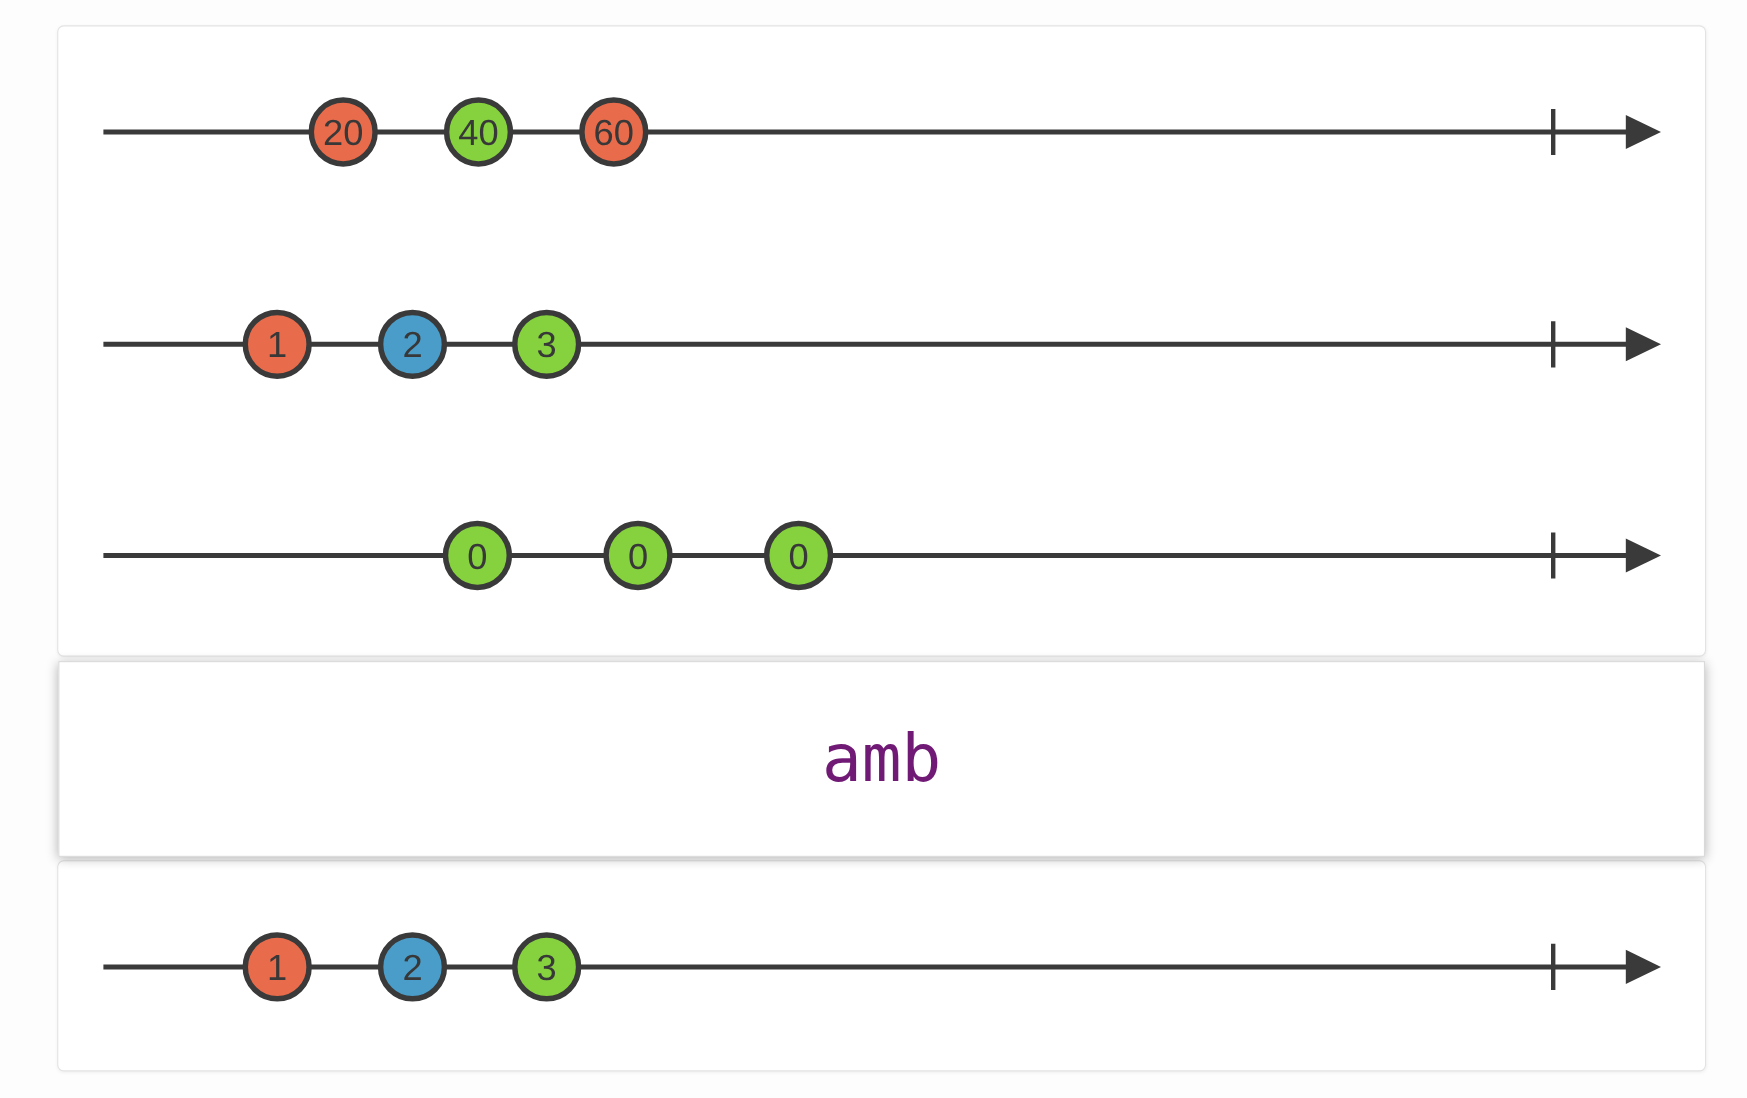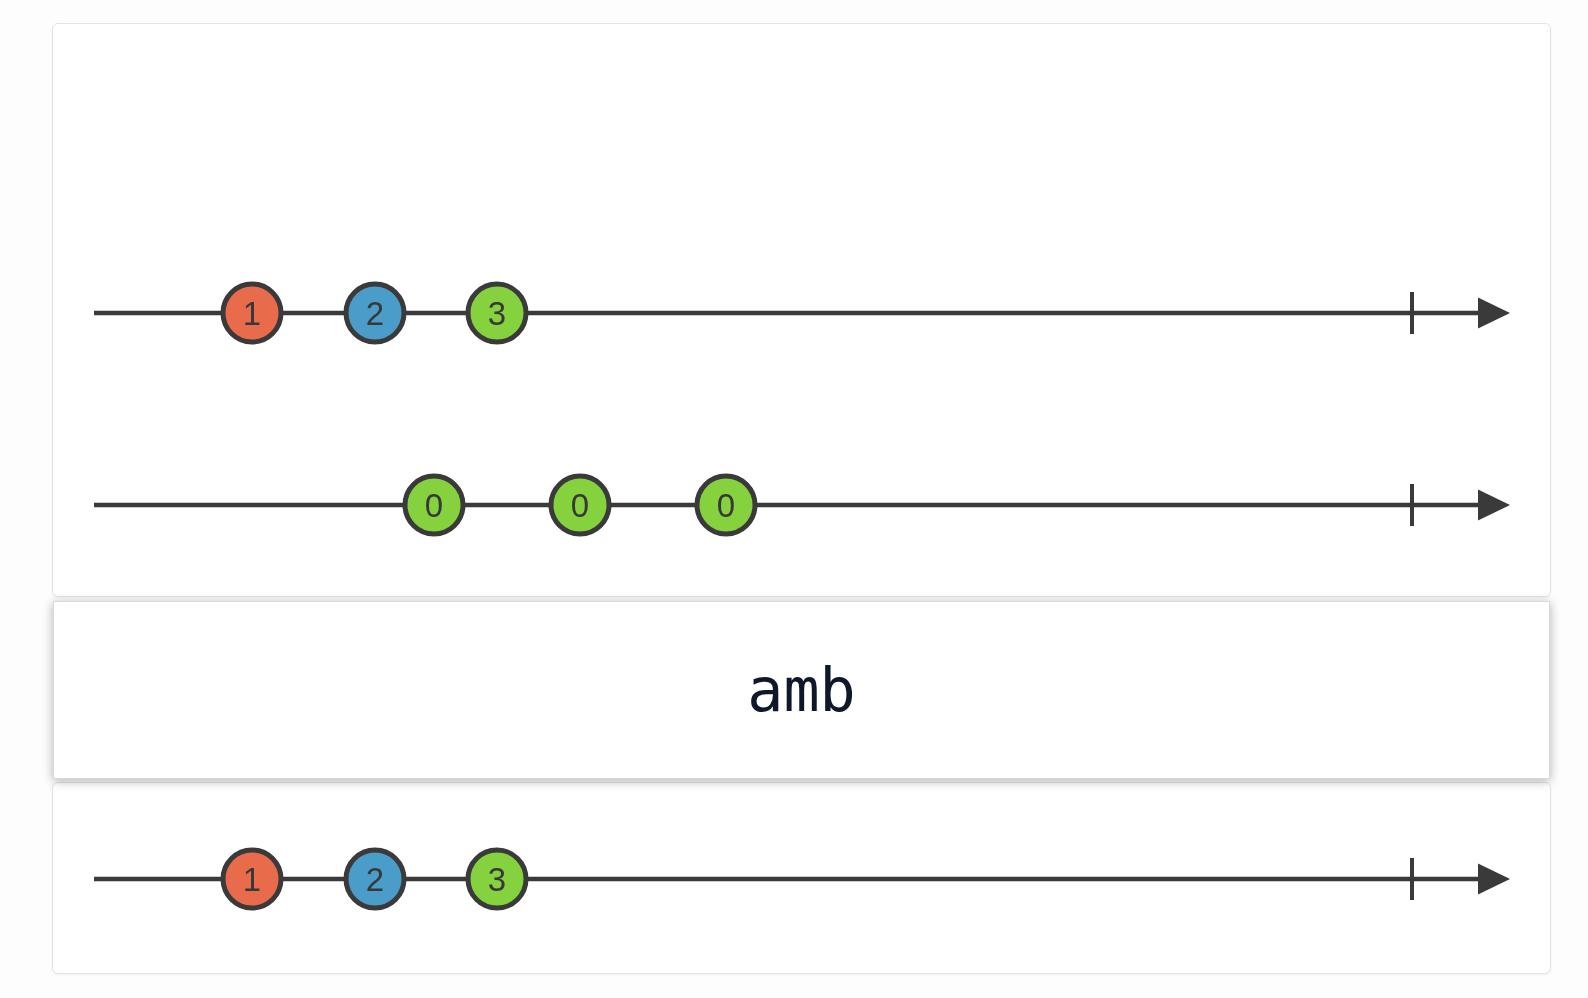--- a/index.html
+++ b/index.html
@@ -33,21 +33,21 @@
     border: 1px solid #d9d9d9;
     box-shadow: 0 2px 10px rgba(0,0,0,0.30);
     display: flex;
     align-items: center;
     justify-content: center;
     z-index: 2;
   }
   .operator-label {
     font-family: "DejaVu Sans Mono", monospace;
     font-size: 60px;
-    color: #0f172a;
+    color: #701a75;
     letter-spacing: 0px;
     line-height: 1;
   }
 
   .timeline {
     position: absolute;
     left: 0;
     width: 1497px;
     height: 120px;
   }
@@ -55,20 +55,39 @@
 
   .marble-text {
     font-family: "Liberation Sans", sans-serif;
     font-size: 33px;
   }
 </style>
 </head>
 <body>
 
 <div class="card" id="inputs-card">
+  <div class="timeline" style="top:36px">
+      <svg width="1497" height="120" viewBox="0 0 1497 120">
+        <line x1="41" y1="60" x2="1440" y2="60" stroke="#3a3a3a" stroke-width="4.5"></line>
+        <line x1="1359" y1="39" x2="1359" y2="81" stroke="#3a3a3a" stroke-width="4"></line>
+        <polygon points="1457,60 1425,44.5 1425,75.5" fill="#3a3a3a"></polygon>
+        <g>
+          <circle cx="259" cy="60" r="29" fill="#e86c4b" stroke="#3a3a3a" stroke-width="5"></circle>
+          <text x="259" y="60" dy="0.36em" text-anchor="middle" fill="#383838" class="marble-text">20</text>
+        </g>
+        <g>
+          <circle cx="382" cy="60" r="29" fill="#85d23e" stroke="#3a3a3a" stroke-width="5"></circle>
+          <text x="382" y="60" dy="0.36em" text-anchor="middle" fill="#383838" class="marble-text">40</text>
+        </g>
+        <g>
+          <circle cx="505" cy="60" r="29" fill="#e86c4b" stroke="#3a3a3a" stroke-width="5"></circle>
+          <text x="505" y="60" dy="0.36em" text-anchor="middle" fill="#383838" class="marble-text">60</text>
+        </g>
+      </svg>
+    </div>
   <div class="timeline" style="top:229px">
       <svg width="1497" height="120" viewBox="0 0 1497 120">
         <line x1="41" y1="60" x2="1440" y2="60" stroke="#3a3a3a" stroke-width="4.5"></line>
         <line x1="1359" y1="39" x2="1359" y2="81" stroke="#3a3a3a" stroke-width="4"></line>
         <polygon points="1457,60 1425,44.5 1425,75.5" fill="#3a3a3a"></polygon>
         <g>
           <circle cx="199" cy="60" r="29" fill="#e86c4b" stroke="#3a3a3a" stroke-width="5"></circle>
           <text x="199" y="60" dy="0.36em" text-anchor="middle" fill="#383838" class="marble-text">1</text>
         </g>
         <g>

